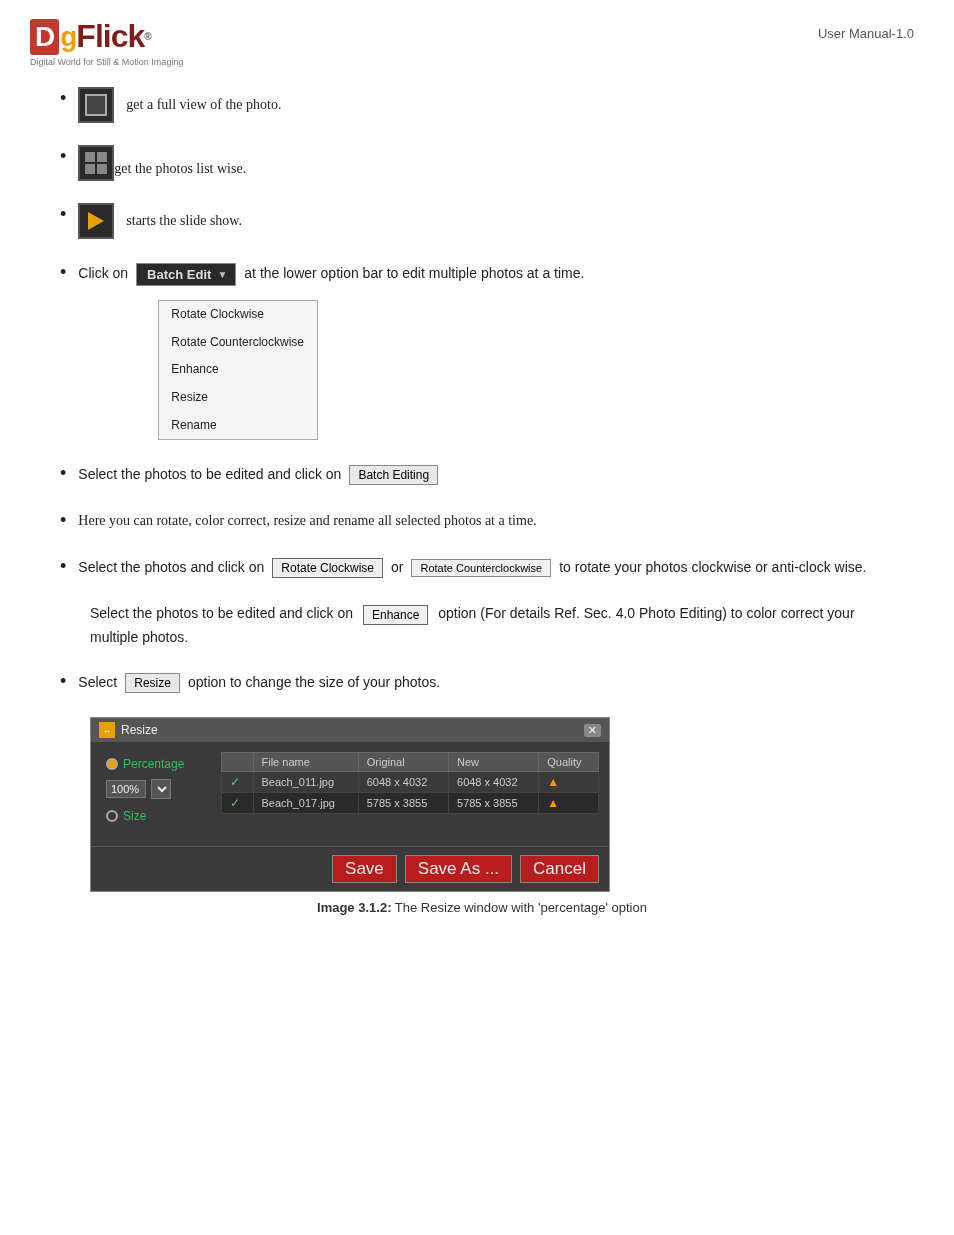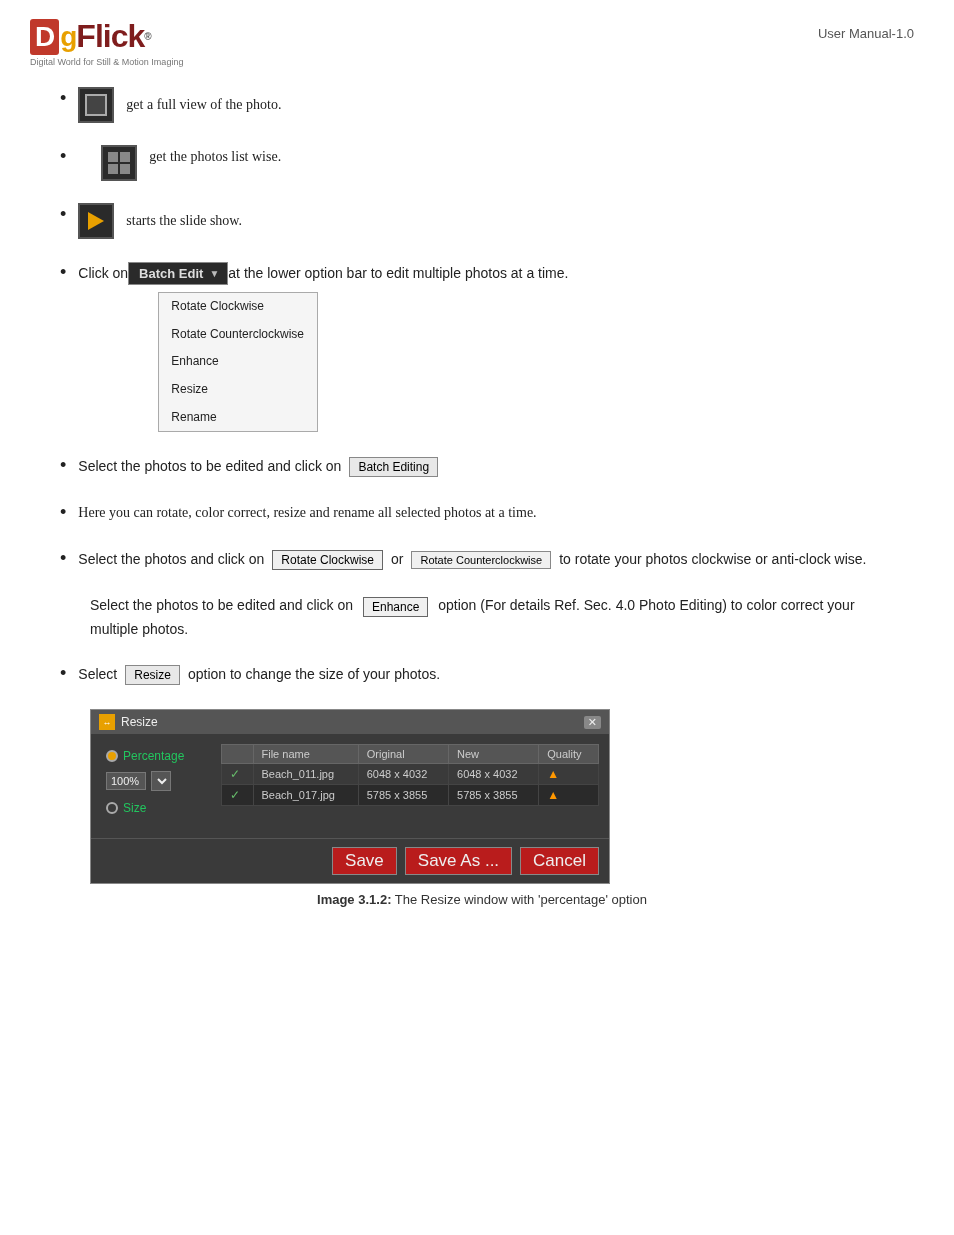--- a/index.html
+++ b/index.html
@@ -338,21 +338,21 @@
       <div style="display:flex; align-items:center; gap:12px;">
         <div class="icon-box">
           <div class="icon-box-inner"></div>
         </div>
         <span class="bullet-text">get a full view of the photo.</span>
       </div>
     </li>
 
     <li class="bullet-item">
       <span class="bullet-dot">•</span>
-      <div style="display:flex; align-items:flex-start; gap:12px;margin-left:23px;">
+      <div style="display:flex; align-items:flex-end; ">
         <div class="icon-box">
           <div class="icon-grid">
             <div class="icon-grid-cell"></div>
             <div class="icon-grid-cell"></div>
             <div class="icon-grid-cell"></div>
             <div class="icon-grid-cell"></div>
           </div>
         </div>
         <span class="bullet-text">get the photos list wise.</span>
       </div>
@@ -363,21 +363,21 @@
       <div style="display:flex; align-items:center; gap:12px;">
         <div class="icon-box">
           <div class="icon-play"></div>
         </div>
         <span class="bullet-text">starts the slide show.</span>
       </div>
     </li>
 
     <li class="bullet-item">
       <span class="bullet-dot">•</span>
-      <div style="display:flex; align-items:center; flex-wrap:wrap; line-height:1.8;">
+      <div style="display:flex; align-items:flex-end; gap:8px; flex-wrap:wrap; line-height:1.8;">
         <span>Click on</span>
         <button class="batch-edit-btn">
           <span>Batch Edit</span>
           <span class="batch-edit-arrow">▼</span>
         </button>
         <span>at the lower option bar to edit multiple photos at a time.</span>
 
         <div style="display:block; width:100%; margin-top:6px; margin-left:80px;">
           <div class="dropdown-menu">
             <div class="dropdown-item">Rotate Clockwise</div>

